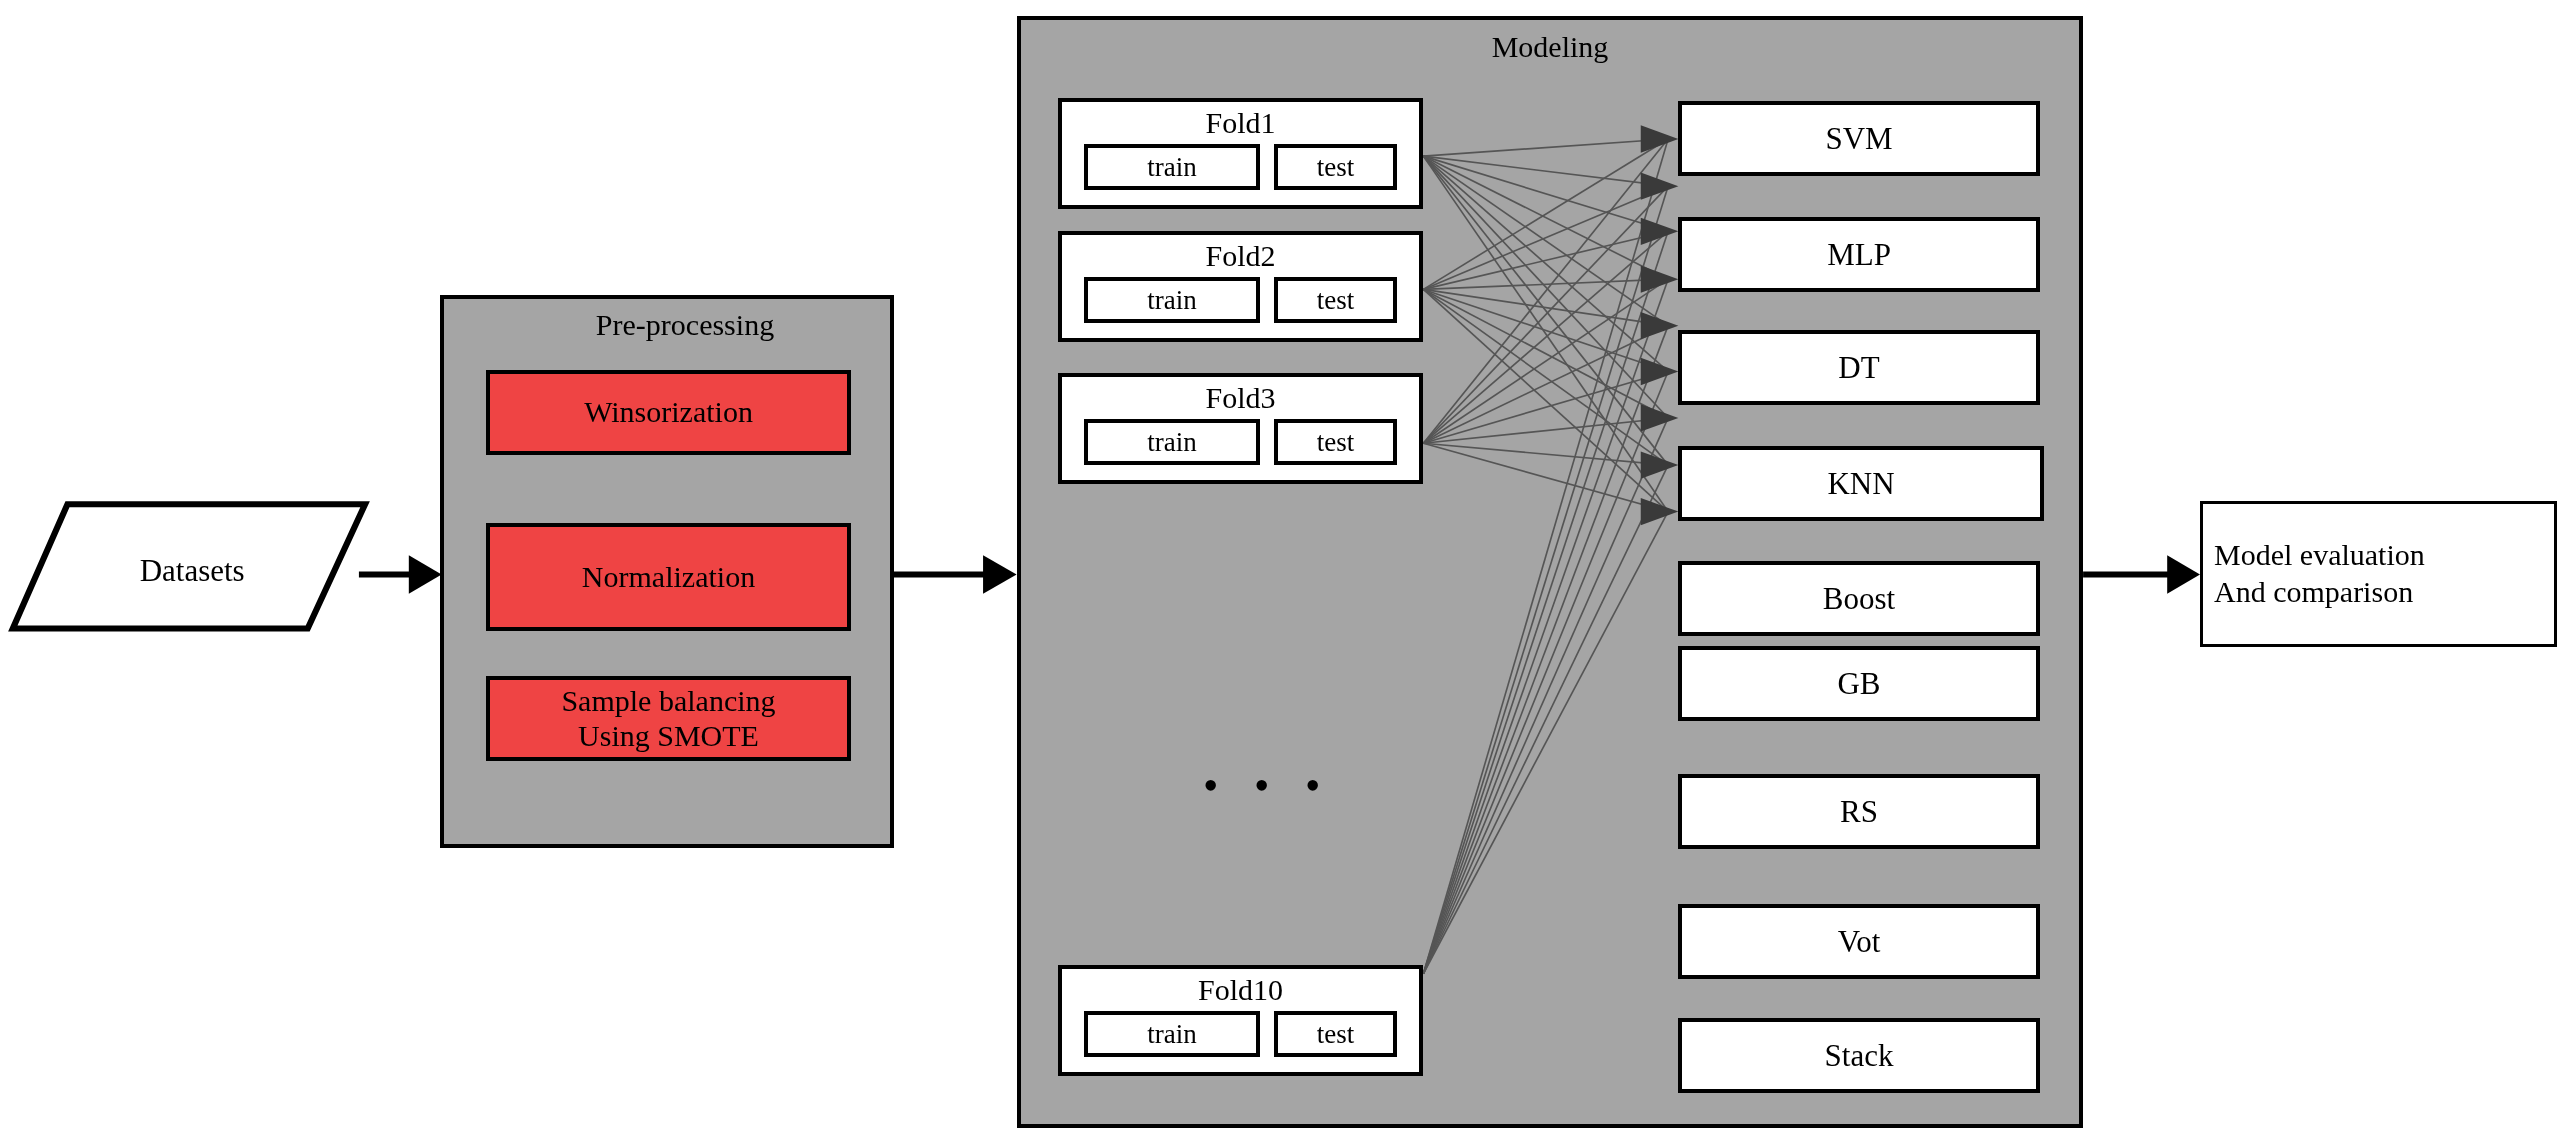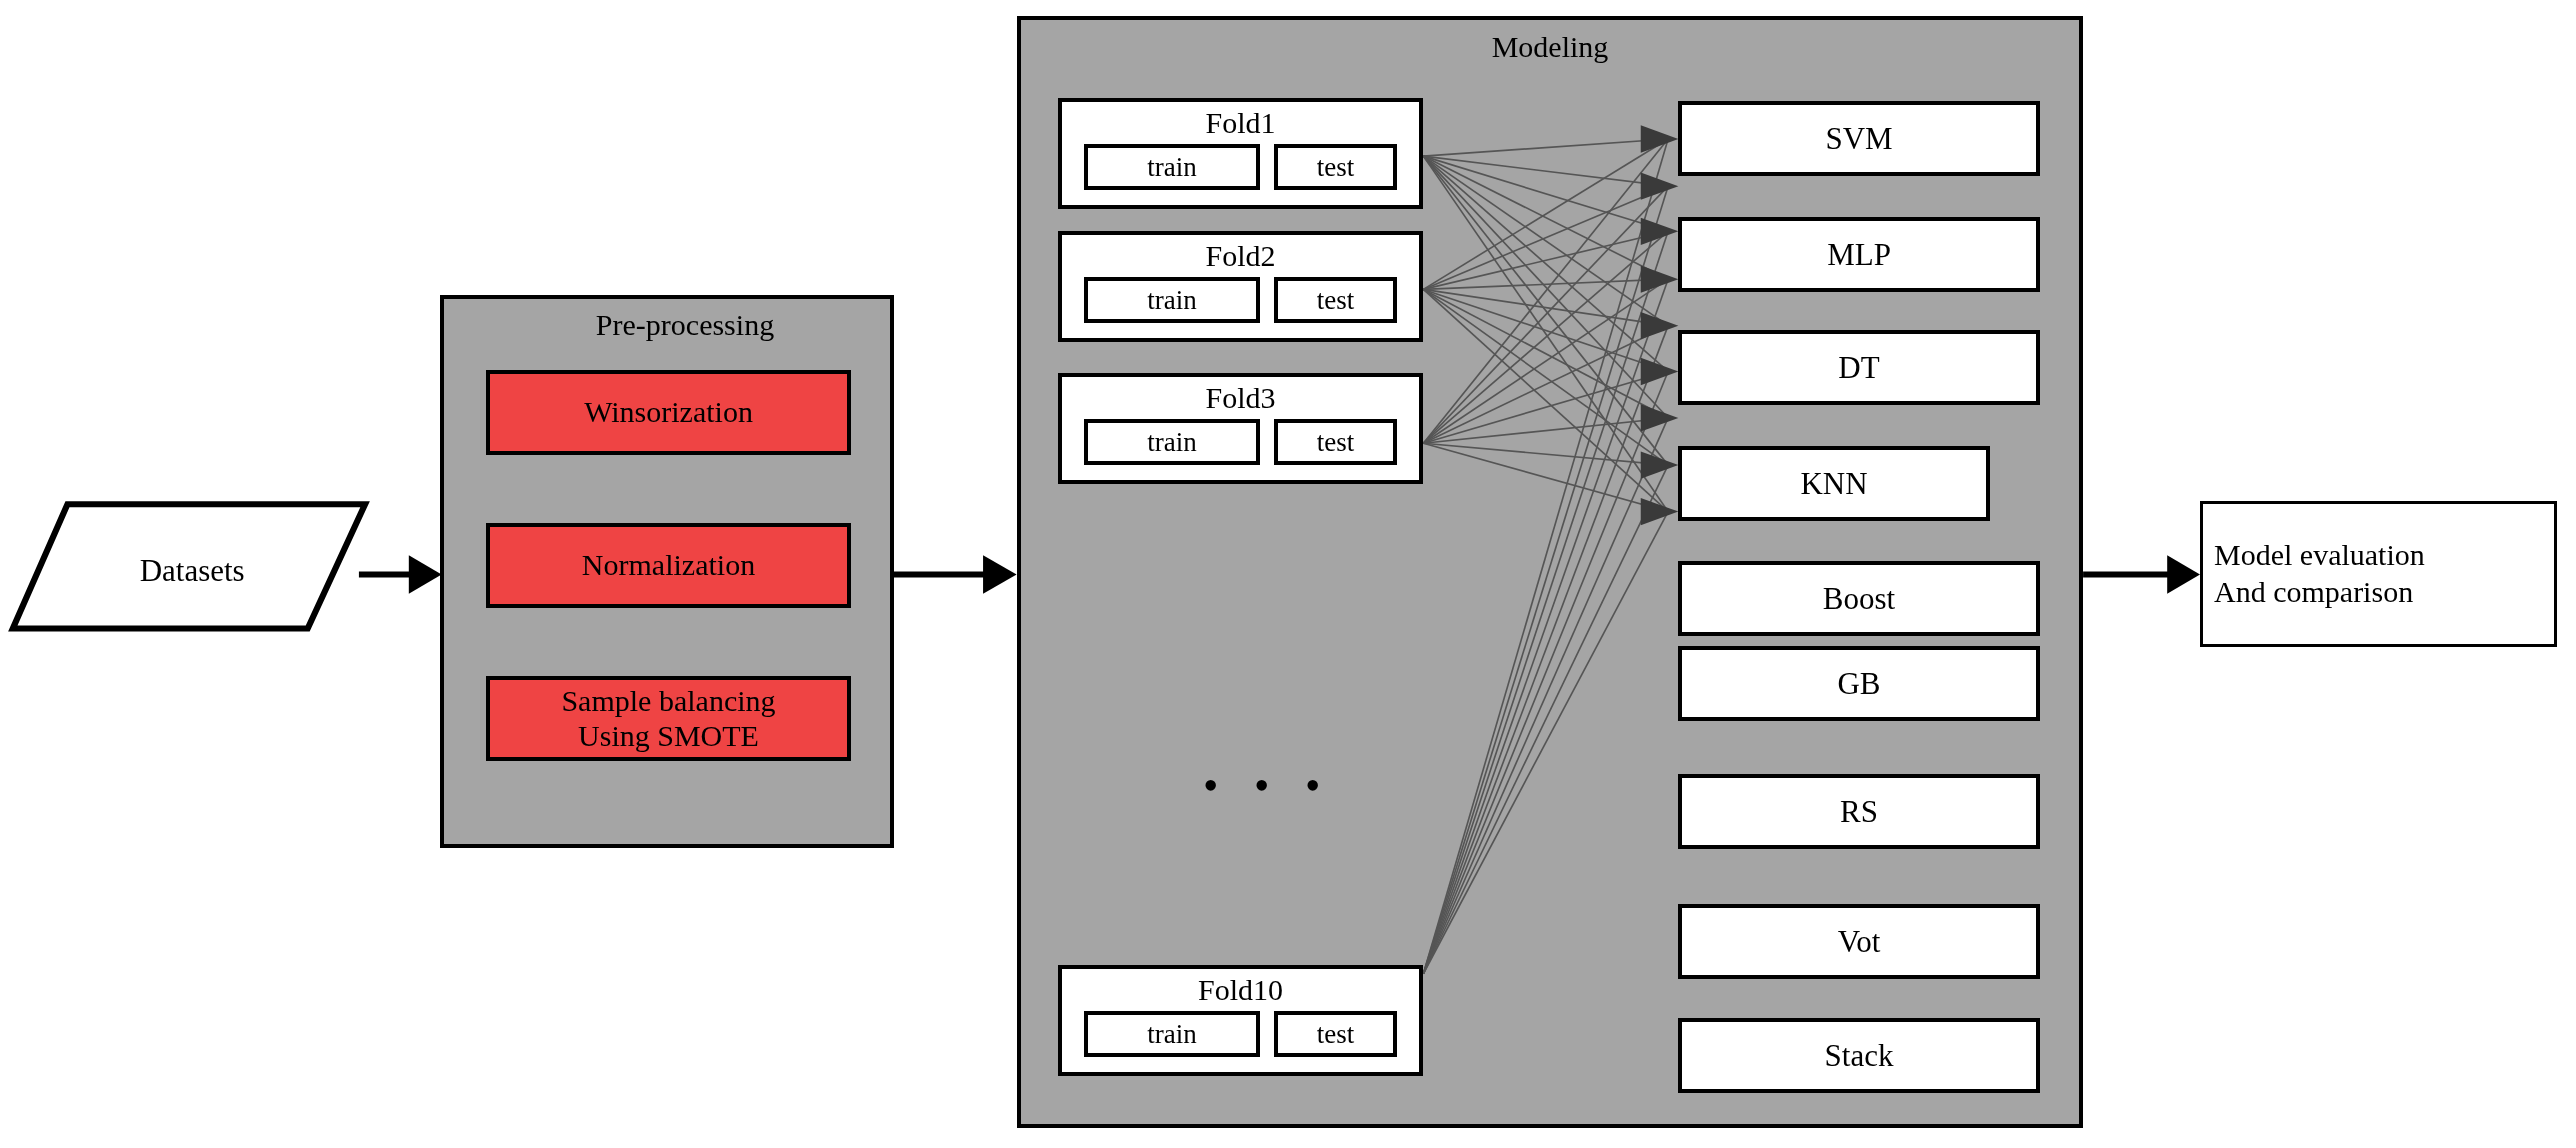--- a/index.html
+++ b/index.html
@@ -50,21 +50,21 @@
   </svg>
 
   <div class="panel" style="left:440px;top:295px;width:454px;height:553px;">
     <div class="panel-title" style="top:9.6px;padding-left:36px;">Pre-processing</div>
   </div>
 
   <div class="wbox" style="left:486px;top:370px;width:365px;height:85px;">
     <span>Winsorization</span>
   </div>
 
-  <div class="wbox" style="left:486px;top:523px;width:365px;height:85px;">
+  <div class="wbox" style="left:486px;top:523px;width:365px;height:108px;">
     <span>Normalization</span>
   </div>
 
   <div class="wbox" style="left:486px;top:676px;width:365px;height:85px;flex-direction:column;">
     <span>Sample balancing</span>
     <span>Using SMOTE</span>
   </div>
 
   <svg class="lines" viewBox="0 0 3768 1680" width="2576" height="1149">
     <line x1="1307" y1="840" x2="1440" y2="840" stroke="#000" stroke-width="9"></line>
@@ -175,21 +175,21 @@
 
   <div class="model" style="left:1678px;top:101px;width:362px;height:75px;">
     <span>SVM</span>
     </div>
   <div class="model" style="left:1678px;top:217px;width:362px;height:75px;">
     <span>MLP</span>
     </div>
   <div class="model" style="left:1678px;top:330px;width:362px;height:75px;">
     <span>DT</span>
     </div>
-  <div class="model" style="left:1678px;top:446px;width:312px;height:75px;">
+  <div class="model" style="left:1678px;top:446px;width:366px;height:75px;">
     <span>KNN</span>
     </div>
   <div class="model" style="left:1678px;top:561px;width:362px;height:75px;">
     <span>Boost</span>
     </div>
   <div class="model" style="left:1678px;top:646px;width:362px;height:75px;">
     <span>GB</span>
     </div>
   <div class="model" style="left:1678px;top:774px;width:362px;height:75px;">
     <span>RS</span>

